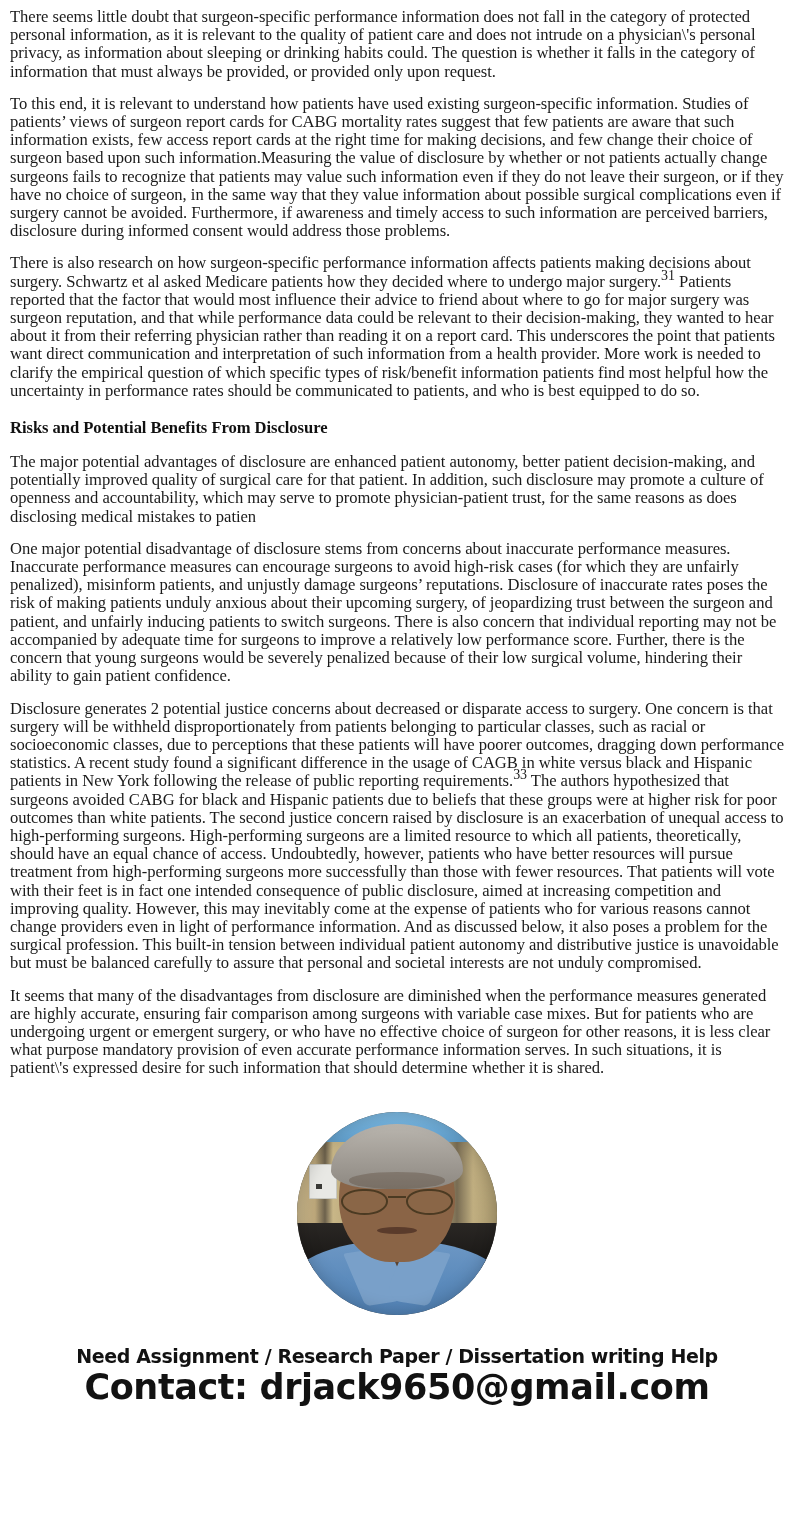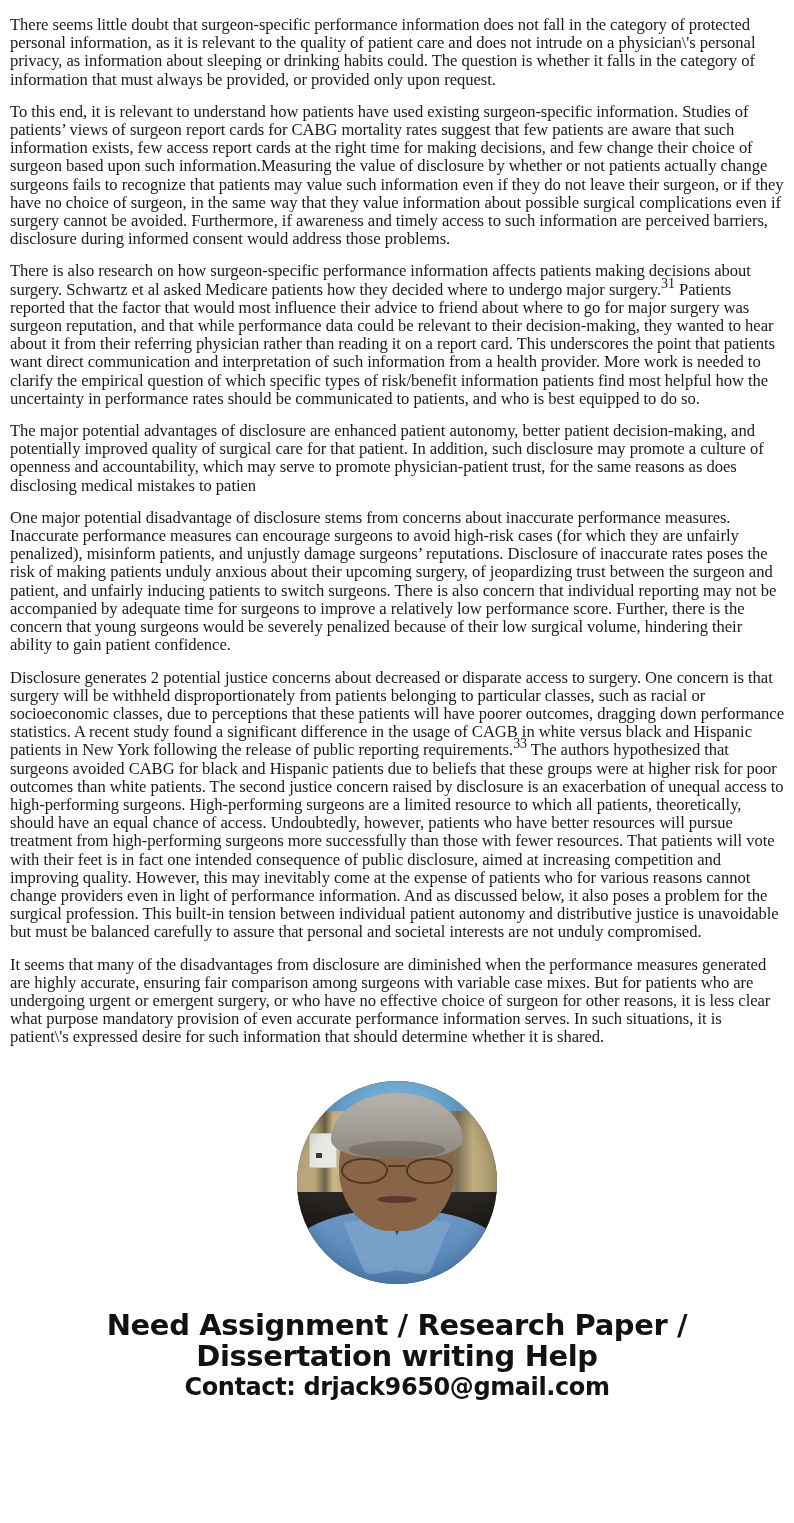--- a/index.html
+++ b/index.html
@@ -21,21 +21,21 @@
   p.para {
     font-size: 16.6px;
     line-height: 18.2px;
     margin: 0 0 14px 0;
     text-align: left;
     color: #1a1a1a;
     letter-spacing: -0.05px;
   }
   p.para.first {
     margin-top: 0;
-    padding-top: 16px;
+    padding-top: 8px;
   }
   h3.heading {
     font-size: 16.6px;
     line-height: 19px;
     font-weight: bold;
     margin: 18px 0 16px 0;
     color: #111111;
     letter-spacing: -0.05px;
   }
   sup.cite {
@@ -217,41 +217,42 @@
   }
   .footer {
     margin: 8px 0 0 0;
     padding-bottom: 10px;
     text-align: center;
     font-family: "DejaVu Sans", "Liberation Sans", sans-serif;
     font-weight: bold;
     color: #121212;
   }
   .footer .line1 {
-    font-size: 29px;
+    font-size: 19px;
     line-height: 31px;
     letter-spacing: -0.4px;
   }
   .footer .line2 {
-    font-size: 24px;
+    font-size: 35px;
     line-height: 31px;
     letter-spacing: -0.4px;
   }
 </style>
 </head>
 <body>
 
 <div class="page">
 
   <p class="para first">There seems little doubt that surgeon-specific performance information does not fall in the category of protected personal information, as it is relevant to the quality of patient care and does not intrude on a physician\'s personal privacy, as information about sleeping or drinking habits could. The question is whether it falls in the category of information that must always be provided, or provided only upon request.</p>
 
   <p class="para">To this end, it is relevant to understand how patients have used existing surgeon-specific information. Studies of patients’ views of surgeon report cards for CABG mortality rates suggest that few patients are aware that such information exists, few access report cards at the right time for making decisions, and few change their choice of surgeon based upon such information.Measuring the value of disclosure by whether or not patients actually change surgeons fails to recognize that patients may value such information even if they do not leave their surgeon, or if they have no choice of surgeon, in the same way that they value information about possible surgical complications even if surgery cannot be avoided. Furthermore, if awareness and timely access to such information are perceived barriers, disclosure during informed consent would address those problems.</p>
 
   <p class="para"><span>There is also research on how surgeon-specific performance information affects patients making decisions about surgery. Schwartz et al asked Medicare patients how they decided where to undergo major surgery.</span><sup class="cite">31</sup><span> Patients reported that the factor that would most influence their advice to friend about where to go for major surgery was surgeon reputation, and that while performance data could be relevant to their decision-making, they wanted to hear about it from their referring physician rather than reading it on a report card. This underscores the point that patients want direct communication and interpretation of such information from a health provider. More work is needed to clarify the empirical question of which specific types of risk/benefit information patients find most helpful how the uncertainty in performance rates should be communicated to patients, and who is best equipped to do so.</span></p>
 
+  <h3 class="heading">Risks and Potential Benefits From Disclosure</h3>
 
   <p class="para">The major potential advantages of disclosure are enhanced patient autonomy, better patient decision-making, and potentially improved quality of surgical care for that patient. In addition, such disclosure may promote a culture of openness and accountability, which may serve to promote physician-patient trust, for the same reasons as does disclosing medical mistakes to patien</p>
 
   <p class="para">One major potential disadvantage of disclosure stems from concerns about inaccurate performance measures. Inaccurate performance measures can encourage surgeons to avoid high-risk cases (for which they are unfairly penalized), misinform patients, and unjustly damage surgeons’ reputations. Disclosure of inaccurate rates poses the risk of making patients unduly anxious about their upcoming surgery, of jeopardizing trust between the surgeon and patient, and unfairly inducing patients to switch surgeons. There is also concern that individual reporting may not be accompanied by adequate time for surgeons to improve a relatively low performance score. Further, there is the concern that young surgeons would be severely penalized because of their low surgical volume, hindering their ability to gain patient confidence.</p>
 
   <p class="para"><span>Disclosure generates 2 potential justice concerns about decreased or disparate access to surgery. One concern is that surgery will be withheld disproportionately from patients belonging to particular classes, such as racial or socioeconomic classes, due to perceptions that these patients will have poorer outcomes, dragging down performance statistics. A recent study found a significant difference in the usage of CAGB in white versus black and Hispanic patients in New York following the release of public reporting requirements.</span><sup class="cite">33</sup><span> The authors hypothesized that surgeons avoided CABG for black and Hispanic patients due to beliefs that these groups were at higher risk for poor outcomes than white patients. The second justice concern raised by disclosure is an exacerbation of unequal access to high-performing surgeons. High-performing surgeons are a limited resource to which all patients, theoretically, should have an equal chance of access. Undoubtedly, however, patients who have better resources will pursue treatment from high-performing surgeons more successfully than those with fewer resources. That patients will vote with their feet is in fact one intended consequence of public disclosure, aimed at increasing competition and improving quality. However, this may inevitably come at the expense of patients who for various reasons cannot change providers even in light of performance information. And as discussed below, it also poses a problem for the surgical profession. This built-in tension between individual patient autonomy and distributive justice is unavoidable but must be balanced carefully to assure that personal and societal interests are not unduly compromised.</span></p>
 
   <p class="para">It seems that many of the disadvantages from disclosure are diminished when the performance measures generated are highly accurate, ensuring fair comparison among surgeons with variable case mixes. But for patients who are undergoing urgent or emergent surgery, or who have no effective choice of surgeon for other reasons, it is less clear what purpose mandatory provision of even accurate performance information serves. In such situations, it is patient\'s expressed desire for such information that should determine whether it is shared.</p>
 
 

